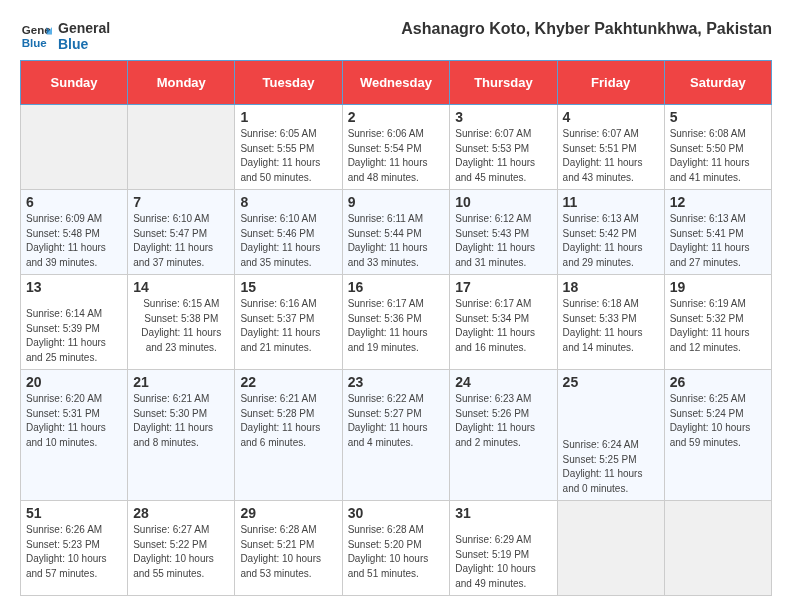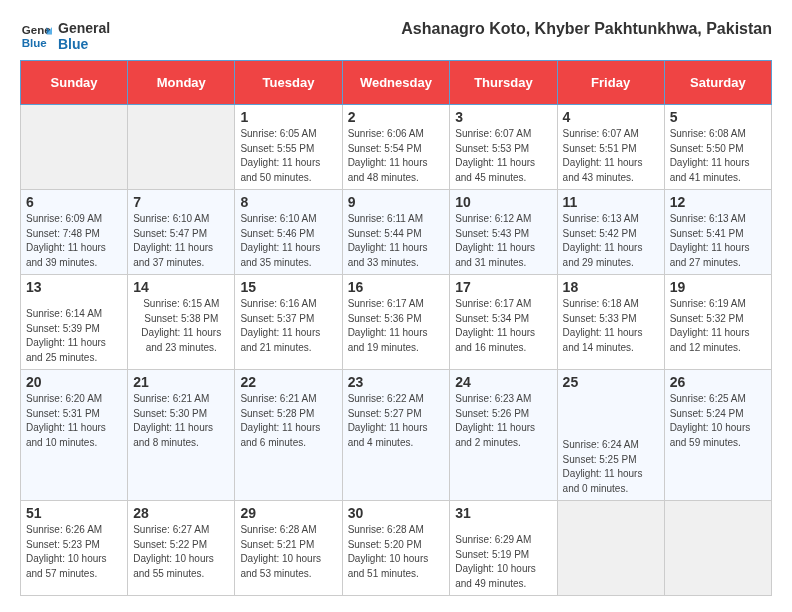--- a/index.html
+++ b/index.html
@@ -148,21 +148,21 @@
           <span class="day-num">5</span>
           <div class="day-info" style="white-space: pre-line;">Sunrise: 6:08 AM
 Sunset: 5:50 PM
 Daylight: 11 hours and 41 minutes.</div>
         </td>
       </tr>
       <tr>
         <td>
           <span class="day-num">6</span>
           <div class="day-info" style="white-space: pre-line;">Sunrise: 6:09 AM
-Sunset: 7:48 PM
+Sunset: 5:48 PM
 Daylight: 11 hours and 39 minutes.</div>
         </td>
         <td>
           <span class="day-num">7</span>
           <div class="day-info" style="white-space: pre-line;">Sunrise: 6:10 AM
 Sunset: 5:47 PM
 Daylight: 11 hours and 37 minutes.</div>
         </td>
         <td>
           <span class="day-num">8</span>

